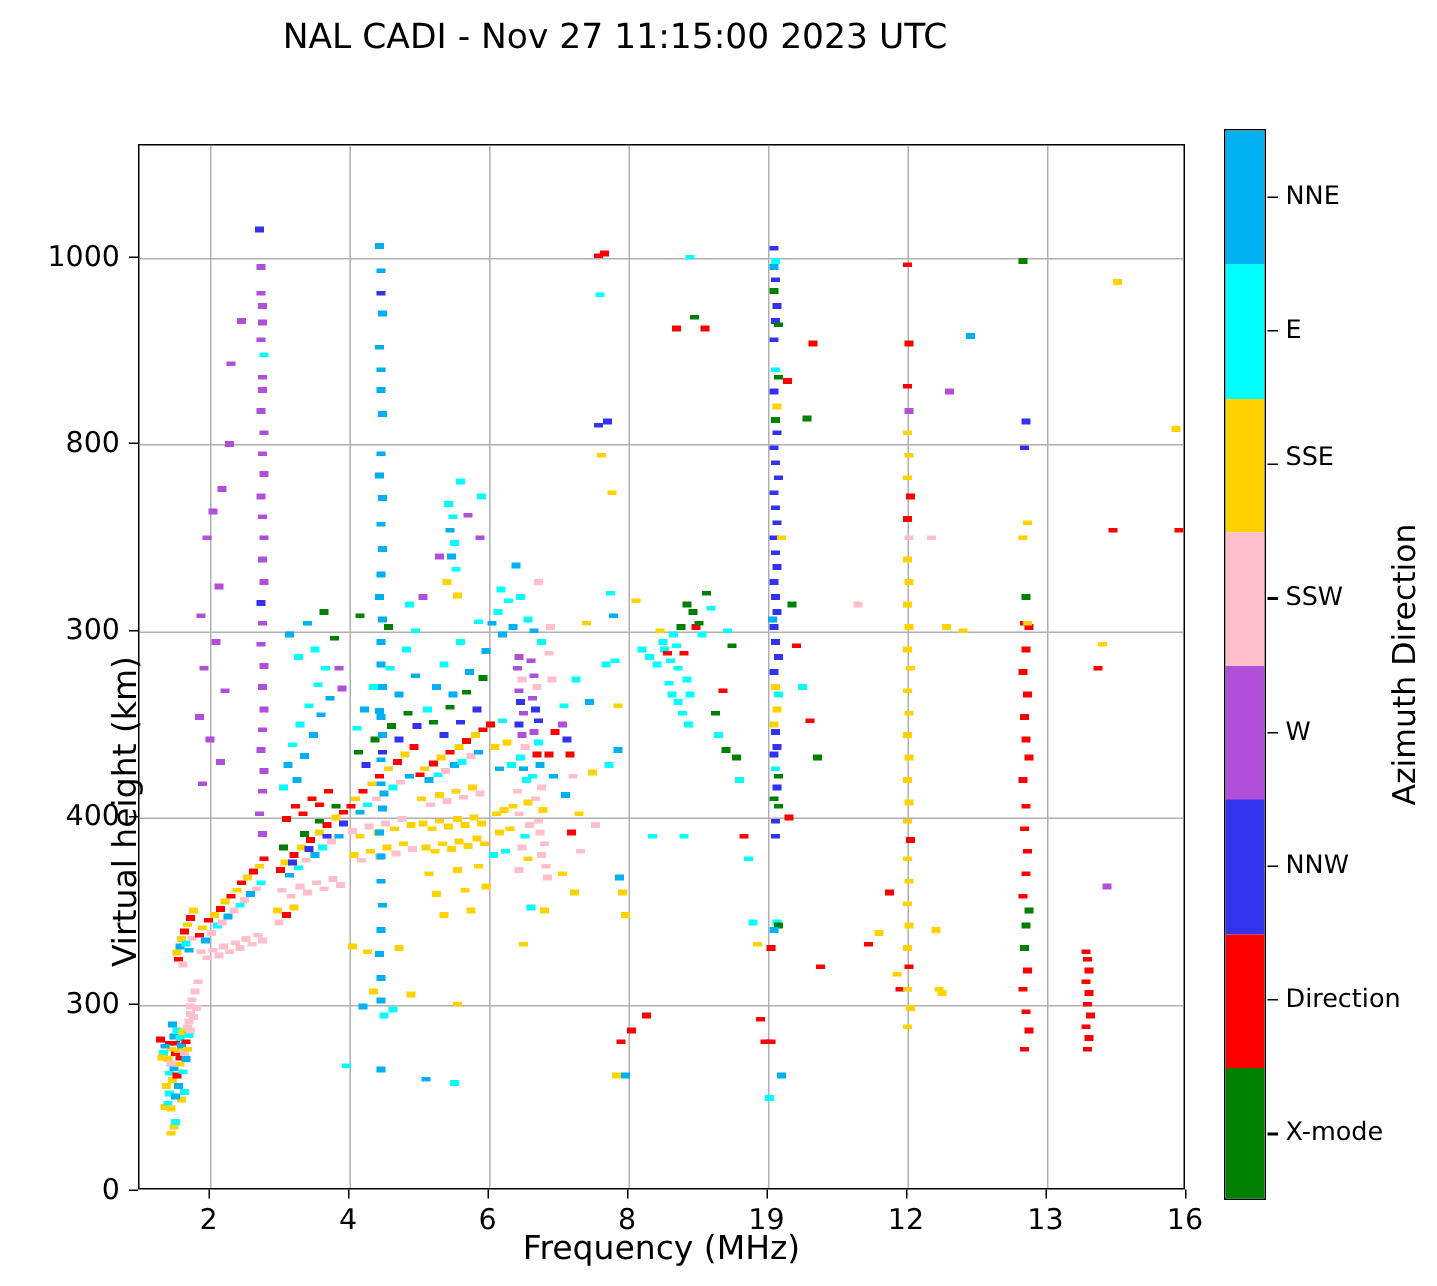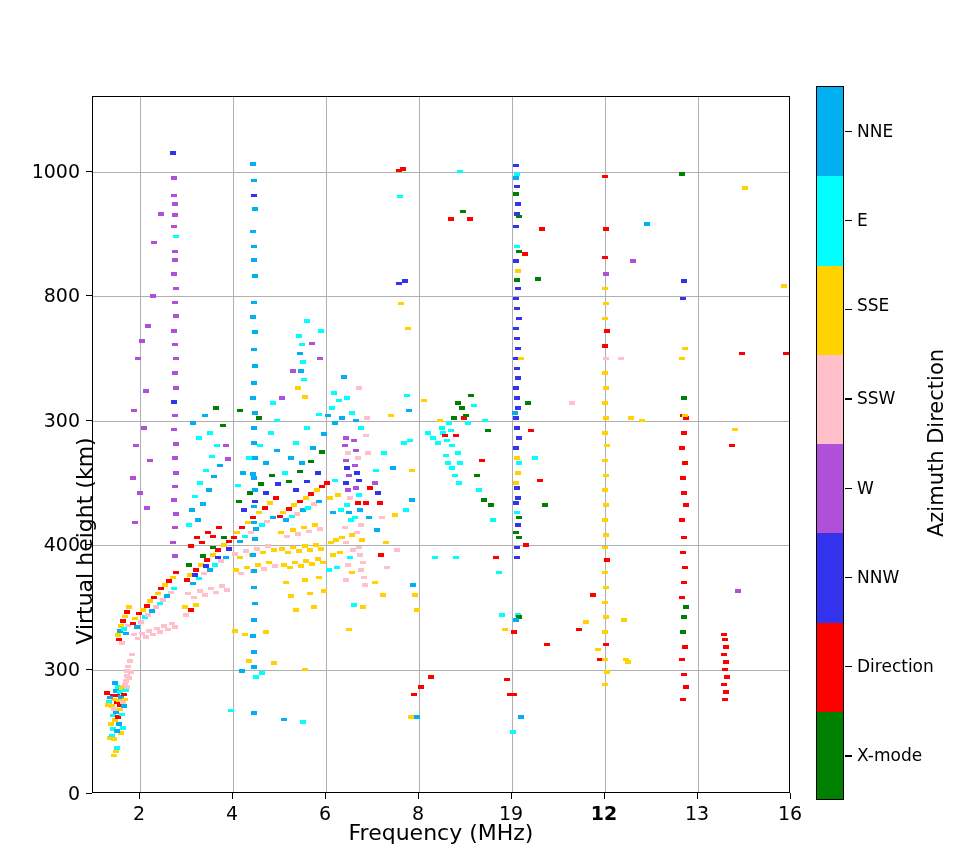--- a/index.html
+++ b/index.html
@@ -51,20 +51,21 @@
   #cbar-title{
     position:absolute;left:936px;top:443px;font-size:21px;color:#000;
     transform:translate(-50%,-50%) rotate(-90deg);white-space:nowrap;
   }
 </style>
 </head>
 <body>
 
 <div id="fig">
 
+  <div id="title">NAL CADI - Nov 27 11:15:00 2023 UTC</div>
 
   <div id="axes">
     <div id="grid">
         <div class="gx" style="left: 47px;"></div>
         <div class="gx" style="left: 140px;"></div>
         <div class="gx" style="left: 233px;"></div>
         <div class="gx" style="left: 326px;"></div>
         <div class="gx" style="left: 419px;"></div>
         <div class="gx" style="left: 512px;"></div>
         <div class="gx" style="left: 605px;"></div>
@@ -780,21 +781,21 @@
       <div class="xlab" style="left: 139px; top: 802px;">2</div>
       <div class="xtick" style="left: 232px; top: 793px;"></div>
       <div class="xlab" style="left: 232px; top: 802px;">4</div>
       <div class="xtick" style="left: 325px; top: 793px;"></div>
       <div class="xlab" style="left: 325px; top: 802px;">6</div>
       <div class="xtick" style="left: 418px; top: 793px;"></div>
       <div class="xlab" style="left: 418px; top: 802px;">8</div>
       <div class="xtick" style="left: 511px; top: 793px;"></div>
       <div class="xlab" style="left: 511px; top: 802px;">19</div>
       <div class="xtick" style="left: 604px; top: 793px;"></div>
-      <div class="xlab" style="left: 604px; top: 802px; font-weight: bold;">12</div>
+      <div class="xlab" style="left: 604px; top: 802px;">12</div>
       <div class="xtick" style="left: 697px; top: 793px;"></div>
       <div class="xlab" style="left: 697px; top: 802px;">13</div>
       <div class="xtick" style="left: 790px; top: 793px;"></div>
       <div class="xlab" style="left: 790px; top: 802px;">16</div>
       <div class="ytick" style="left: 86px; top: 793px;"></div>
       <div class="ylab" style="left: 80px; top: 793px;">0</div>
       <div class="ytick" style="left: 86px; top: 668.5px;"></div>
       <div class="ylab" style="left: 80px; top: 668.5px;">300</div>
       <div class="ytick" style="left: 86px; top: 544.1px;"></div>
       <div class="ylab" style="left: 80px; top: 544.1px;">400</div>

